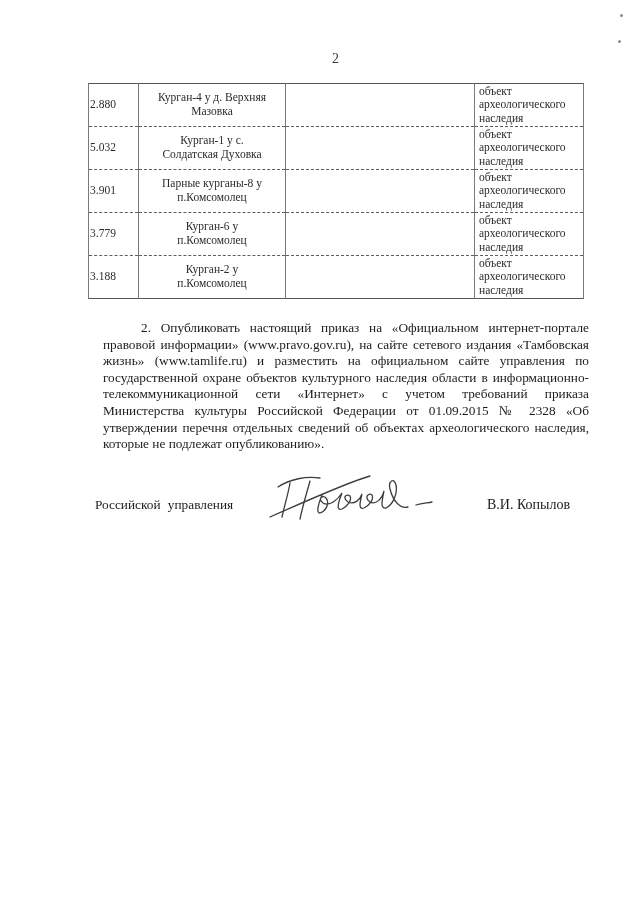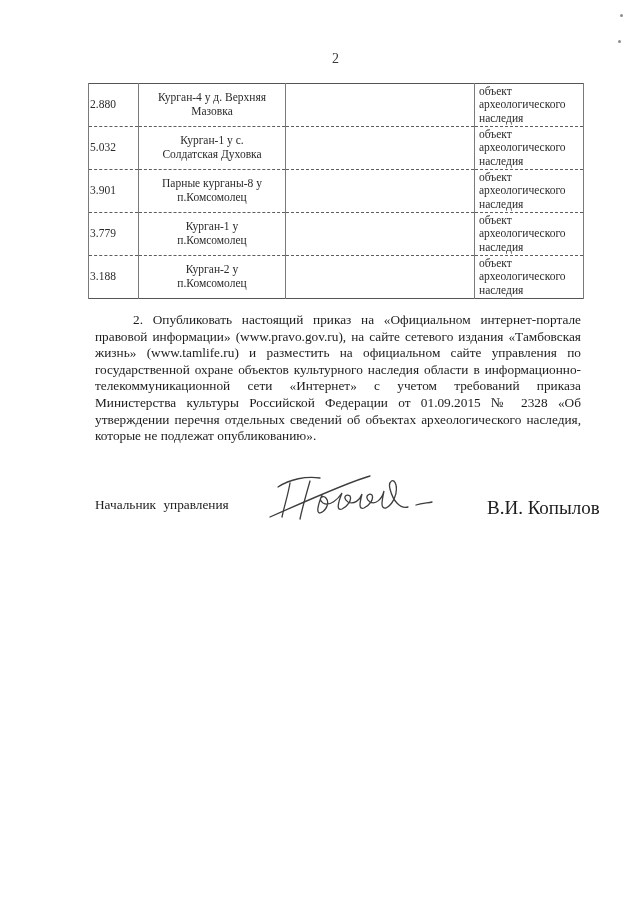--- a/index.html
+++ b/index.html
@@ -39,38 +39,38 @@
     line-height: 1.18;
   }
   td.c-num  { }
   td.c-name { text-align: center; padding: 0 17px; }
   td.c-empty{ }
   td.c-type { text-align: left; padding: 0 4px; }
   .body-text {
     position: absolute;
     left: 95px; top: 312px;
     width: 486px;
-    margin: 0;
+    margin: 8px;
     font-size: 13.3px;
     line-height: 16.6px;
     text-align: justify;
     text-indent: 38px;
     color: #1c1c1c;
   }
   .sig-title {
     position: absolute;
     left: 95px; top: 497px;
     font-size: 13.3px;
     word-spacing: 4px;
     color: #1c1c1c;
   }
   .sig-name {
     position: absolute;
     left: 487px; top: 497px;
-    font-size: 19px;
+    font-size: 14px;
     color: #1c1c1c;
   }
   .sig-scribble {
     position: absolute;
     left: 266px; top: 471px;
   }
   .speck {
     position: absolute;
     width: 3px; height: 3px;
     background: #8d8d8d;
@@ -107,36 +107,36 @@
         <td class="c-type">объект археологического наследия</td>
       </tr>
       <tr>
         <td class="c-num">3.901</td>
         <td class="c-name">Парные курганы-8 у п.Комсомолец</td>
         <td class="c-empty"></td>
         <td class="c-type">объект археологического наследия</td>
       </tr>
       <tr>
         <td class="c-num">3.779</td>
-        <td class="c-name">Курган-1 у п.Комсомолец</td>
+        <td class="c-name">Курган-6 у п.Комсомолец</td>
         <td class="c-empty"></td>
         <td class="c-type">объект археологического наследия</td>
       </tr>
       <tr>
         <td class="c-num">3.188</td>
         <td class="c-name">Курган-2 у п.Комсомолец</td>
         <td class="c-empty"></td>
         <td class="c-type">объект археологического наследия</td>
       </tr>
     </tbody>
   </table>
 
   <p class="body-text">2. Опубликовать настоящий приказ на «Официальном интернет-портале правовой информации» (www.pravo.gov.ru), на сайте сетевого издания «Тамбовская жизнь» (www.tamlife.ru) и разместить на официальном сайте управления по государственной охране объектов культурного наследия области в информационно-телекоммуникационной сети «Интернет» с учетом требований приказа Министерства культуры Российской Федерации от 01.09.2015 № 2328 «Об утверждении перечня отдельных сведений об объектах археологического наследия, которые не подлежат опубликованию».</p>
 
-  <div class="sig-title">Начальник управления</div>
+  <div class="sig-title">Российской управления</div>
 
   <svg class="sig-scribble" width="170" height="55" viewBox="0 0 170 55" fill="none">
     <g stroke="#3d3d3d" stroke-width="1.3" stroke-linecap="round" fill="none">
       <path d="M4 46 C40 30 86 10 104 5"></path>
       <path d="M24 12 C22 24 18 36 16 46"></path>
       <path d="M44 10 C40 24 36 38 34 48"></path>
       <path d="M12 16 C24 8 40 5 54 7"></path>
       <path d="M56 24 C52 34 50 42 54 42 C60 40 64 32 60 27 C57 23 51 28 57 32 C64 36 72 28 76 22 C72 32 70 40 76 38 C82 35 86 29 84 25 C80 22 76 27 82 31 C88 34 94 29 96 23 C94 31 92 39 98 37 C104 34 108 28 106 24 C102 21 98 27 104 31 C110 34 116 28 118 20 C116 30 114 38 120 37 C126 34 132 24 130 14 C128 6 122 10 124 18 C127 30 134 38 142 36"></path>
       <path d="M150 34 C156 32 162 32 166 31"></path>
     </g>

